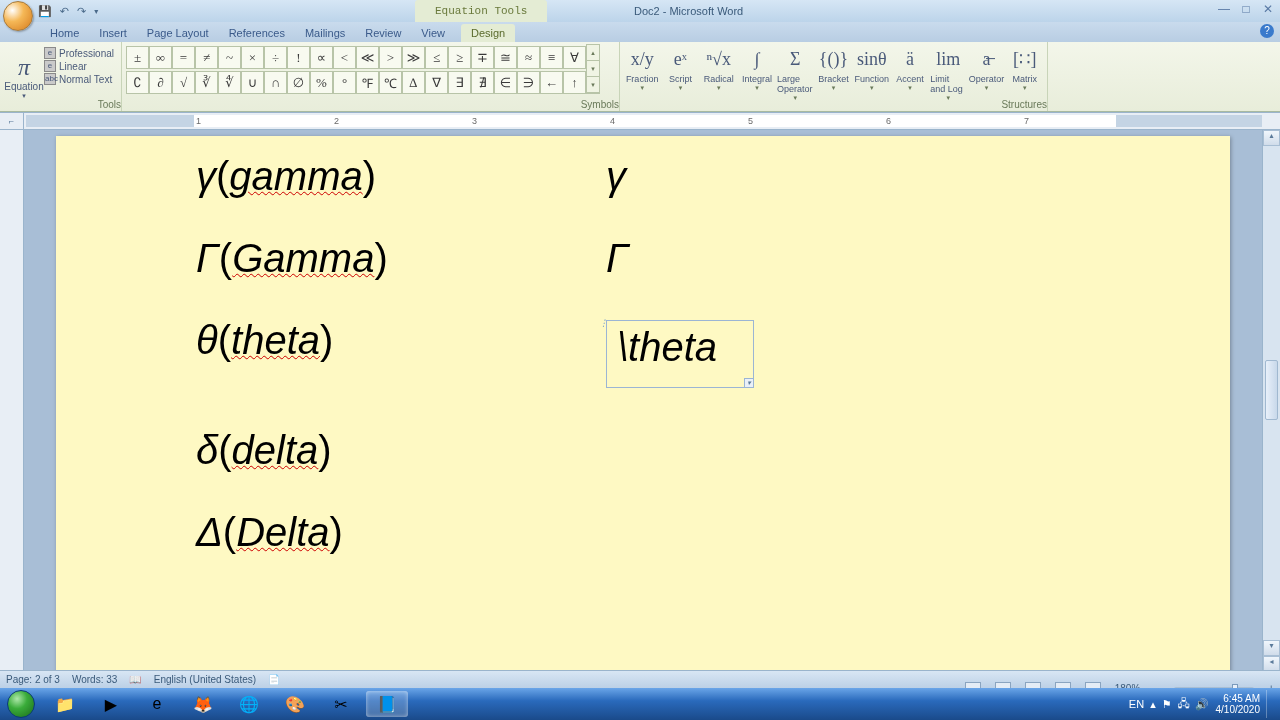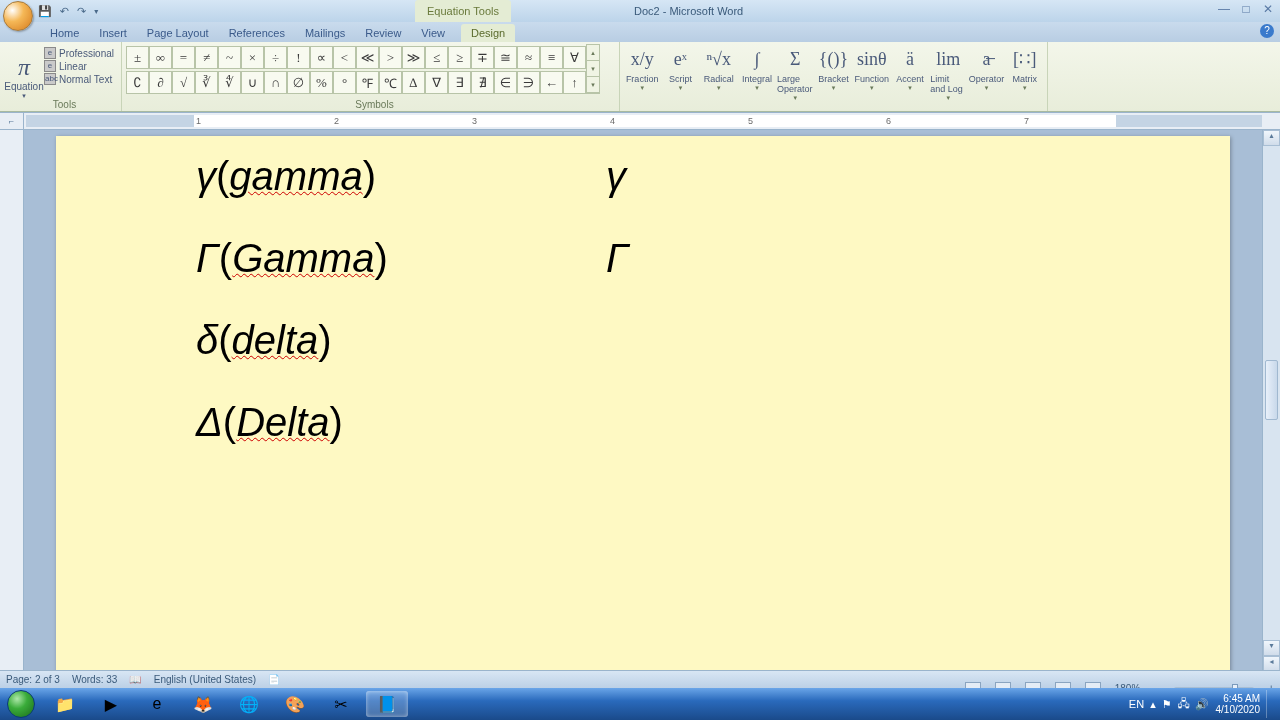--- a/index.html
+++ b/index.html
@@ -3,35 +3,35 @@
 <meta charset="utf-8">
 <style>
 * { margin: 0; padding: 0; box-sizing: border-box; font-family: "Segoe UI", Tahoma, sans-serif; }
 body { width: 1280px; height: 720px; overflow: hidden; background: #bcd2e8; position: relative; }
 
 
 .titlebar { height: 22px; background: linear-gradient(#d6e6f5,#bcd4ea); display: flex; align-items: center; font-size: 11px; color: #3a5a7a; position: relative; }
 .office-btn { position: absolute; left: 3px; top: 1px; width: 30px; height: 30px; background: radial-gradient(circle at 30% 30%, #fff, #f5b857 40%, #d57a1c); border-radius: 50%; border: 1px solid #a67a3c; z-index: 20; box-shadow: 1px 1px 2px rgba(0,0,0,0.3);}
 .qat { margin-left: 38px; display: flex; gap: 8px; align-items: center; }
 .qat span { font-size: 11px; color: #4a6a8a; cursor: pointer; }
-.eq-tools-tab { position: absolute; left: 415px; top: 0; height: 22px; padding: 0 12px; background: #e4ecd4; color: #6a7a3c; display: flex; align-items: center; font-size: 11px; border-radius: 3px 3px 0 0;}
+.eq-tools-tab { position: absolute; left: 415px; top: 0; height: 22px; padding: 0 20px; background: #e4ecd4; color: #6a7a3c; display: flex; align-items: center; font-size: 11px; border-radius: 3px 3px 0 0; font-family: Liberation Mono, monospace;}
 .doc-title { position: absolute; left: 590px; padding-left: 44px; }
 .win-controls { position: absolute; right: 4px; top: 2px; display: flex; gap: 6px; font-size: 12px; color: #5a7aa5;}
 .win-controls span { width: 16px; text-align: center; cursor: pointer;}
 
 
 .tabrow { height: 20px; background: linear-gradient(#c9dbed,#b8cde3); display: flex; align-items: flex-end; padding-left: 40px; font-size: 11px; }
 .tab { padding: 3px 10px; color: #3a5a8a; cursor: pointer; }
 .tab.active { background: #e4ecd4; border-radius: 3px 3px 0 0; color: #5a6a2c;}
 .help-icon { position: absolute; right: 6px; top: 24px; width: 14px; height: 14px; background: #3a7acc; border-radius: 50%; color: #fff; font-size: 10px; text-align: center; line-height: 14px;}
 
 
 .ribbon { height: 70px; background: linear-gradient(#f3f6ea,#e8edda); border-bottom: 1px solid #a8baa0; display: flex; }
 .group { border-right: 1px solid #c8d4b8; height: 100%; position: relative; padding: 2px 4px; }
-.group-label { position: absolute; bottom: 1px; left: 8px; right: 0; text-align: center; font-size: 10px; color: #6a7a5a; }
+.group-label { position: absolute; bottom: 1px; left: 8px; right: 0; text-align: right; font-size: 10px; color: #6a7a5a; }
 
 
 .tools-group { width: 122px; display: flex; }
 .eq-btn { width: 40px; display: flex; flex-direction: column; align-items: center; justify-content: center; font-size: 10px; color: #4a5a7a;}
 .eq-btn .pi { font-family: "Cambria Math", serif; font-size: 24px; font-style: italic;}
 .tools-opts { display: flex; flex-direction: column; gap: 1px; font-size: 10px; color: #4a5a7a; padding-top: 3px;}
 .tools-opts div { display: flex; align-items: center; gap: 3px;}
 .mini-icon { width: 12px; height: 12px; background: #cacaca; border: 1px solid #8a8a8a; font-size: 8px; text-align: center; line-height: 10px;}
 
 
@@ -256,20 +256,21 @@
       <div class="struct">
         <div class="ico">a̶</div>
         <div>Operator</div>
         <div class="arr">▾</div>
       </div>
       <div class="struct">
         <div class="ico">[∷]</div>
         <div>Matrix</div>
         <div class="arr">▾</div>
       </div>
+      <div class="group-label">Structures</div>
   </div>
 </div>
 
 <div class="ruler-bar">
   <div class="ruler-corner">⌐</div>
   <div class="ruler" id="ruler">
     <div class="ruler-shade-l"></div>
     <div class="ruler-shade-r"></div>
   <span class="ruler-num" style="left: 170px;">1</span>
       <span class="ruler-num" style="left: 308px;">2</span>
@@ -286,20 +287,24 @@
   <div class="page-wrap">
     <div class="page">
       <div class="content" id="content">
           <div class="row">
             <div class="lcol"><span class="sym-ch">γ</span><span class="paren">(</span><span class="underline">gamma</span><span class="paren">)</span></div>
             <div class="rcol">γ</div>
           </div>
           <div class="row">
             <div class="lcol"><span class="sym-ch">Γ</span><span class="paren">(</span><span class="underline">Gamma</span><span class="paren">)</span></div>
             <div class="rcol">Γ</div>
+          </div>
+          <div class="row">
+            <div class="lcol"><span class="sym-ch">θ</span><span class="paren">(</span><span class="underline">theta</span><span class="paren">)</span></div>
+            <div class="rcol"><span class="eq-box"><span class="eq-handle-l">⋮</span>\theta<span class="eq-dd">▾</span></span></div>
           </div>
           <div class="row">
             <div class="lcol"><span class="sym-ch">δ</span><span class="paren">(</span><span class="underline">delta</span><span class="paren">)</span></div>
             <div class="rcol"></div>
           </div>
           <div class="row">
             <div class="lcol"><span class="sym-ch">Δ</span><span class="paren">(</span><span class="underline">Delta</span><span class="paren">)</span></div>
             <div class="rcol"></div>
           </div>
         </div>

